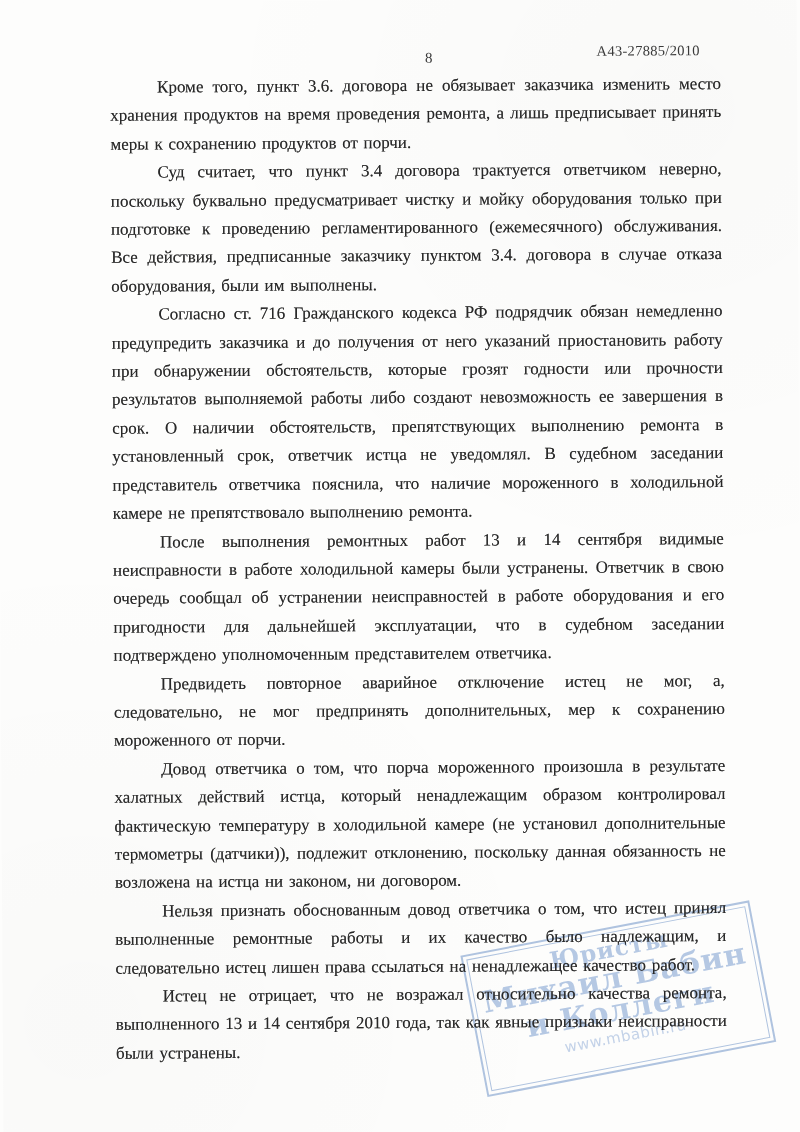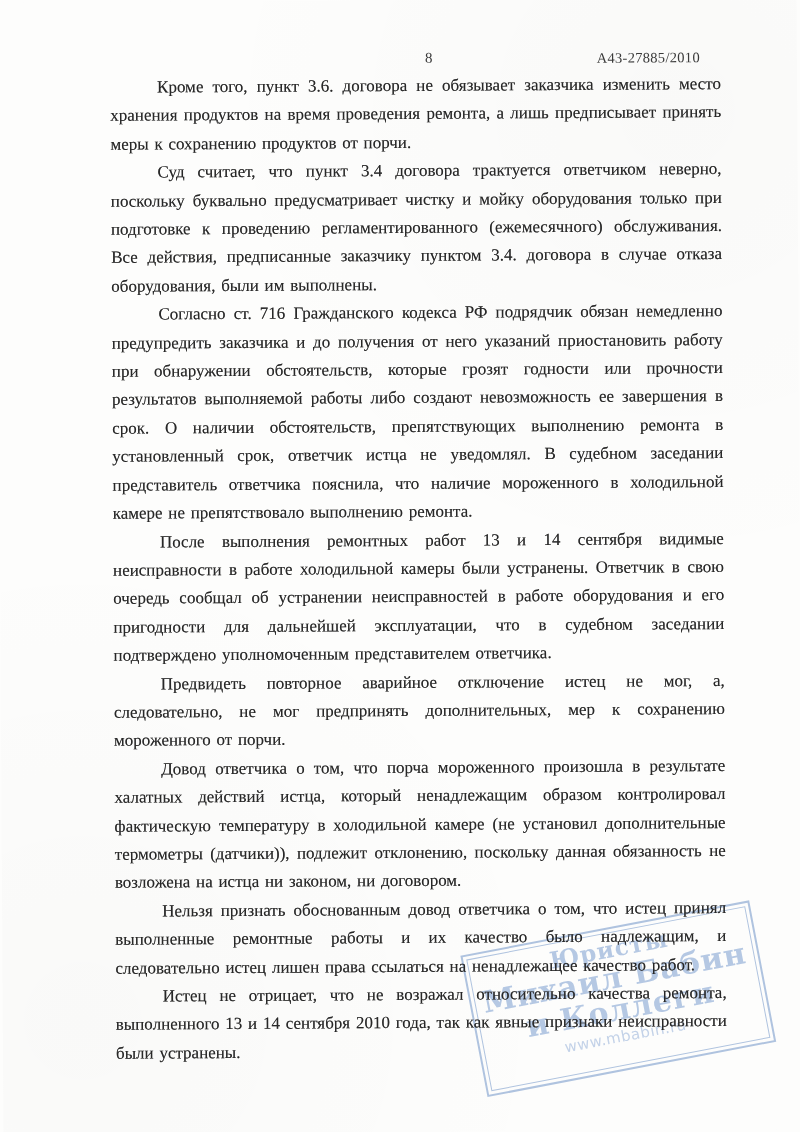--- a/index.html
+++ b/index.html
@@ -25,21 +25,21 @@
   .page-number {
     position: absolute;
     top: 50px;
     left: 428px;
     font-size: 15px;
     color: #3a3a3a;
     letter-spacing: 0.5px;
   }
   .case-number {
     position: absolute;
-    top: 51px;
+    top: 44px;
     left: 555px;
     width: 148px;
     text-align: right;
     font-size: 14.5px;
     color: #3a3a3a;
     letter-spacing: 0.3px;
   }
   .doc-body {
     position: absolute;
     top: 72px;

